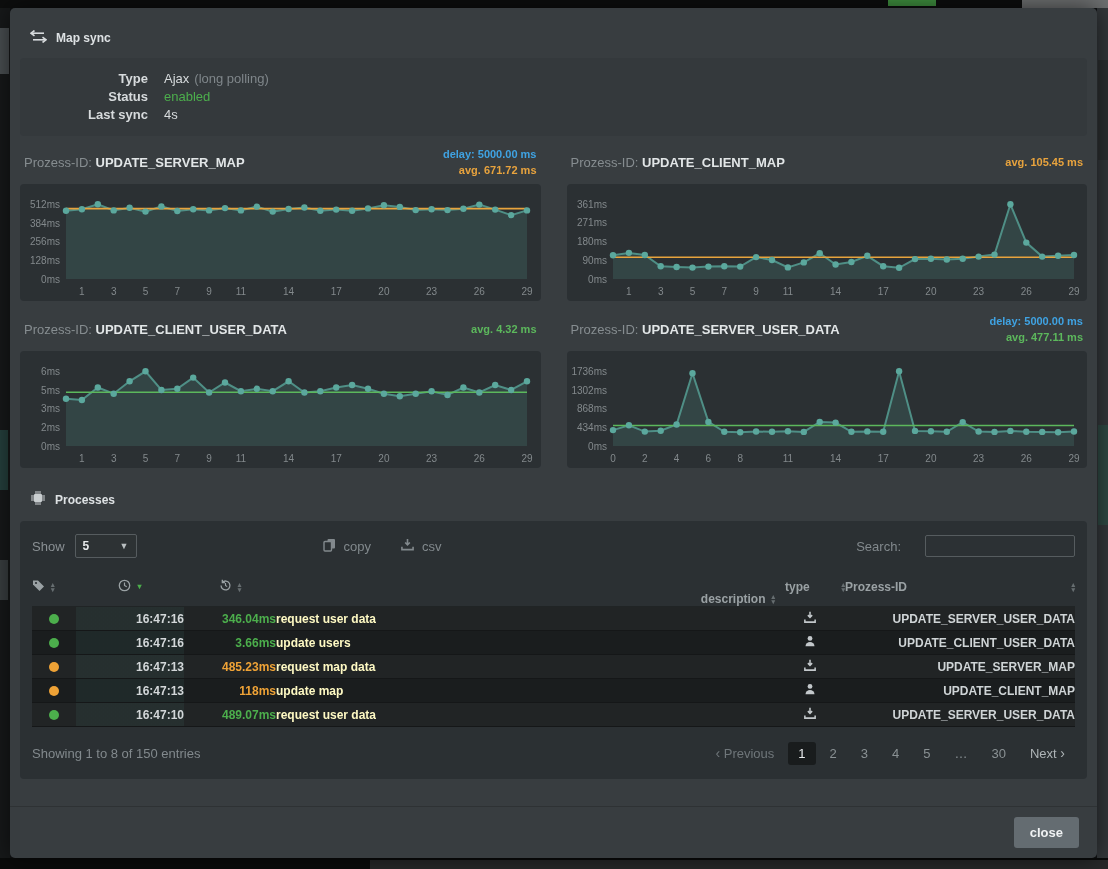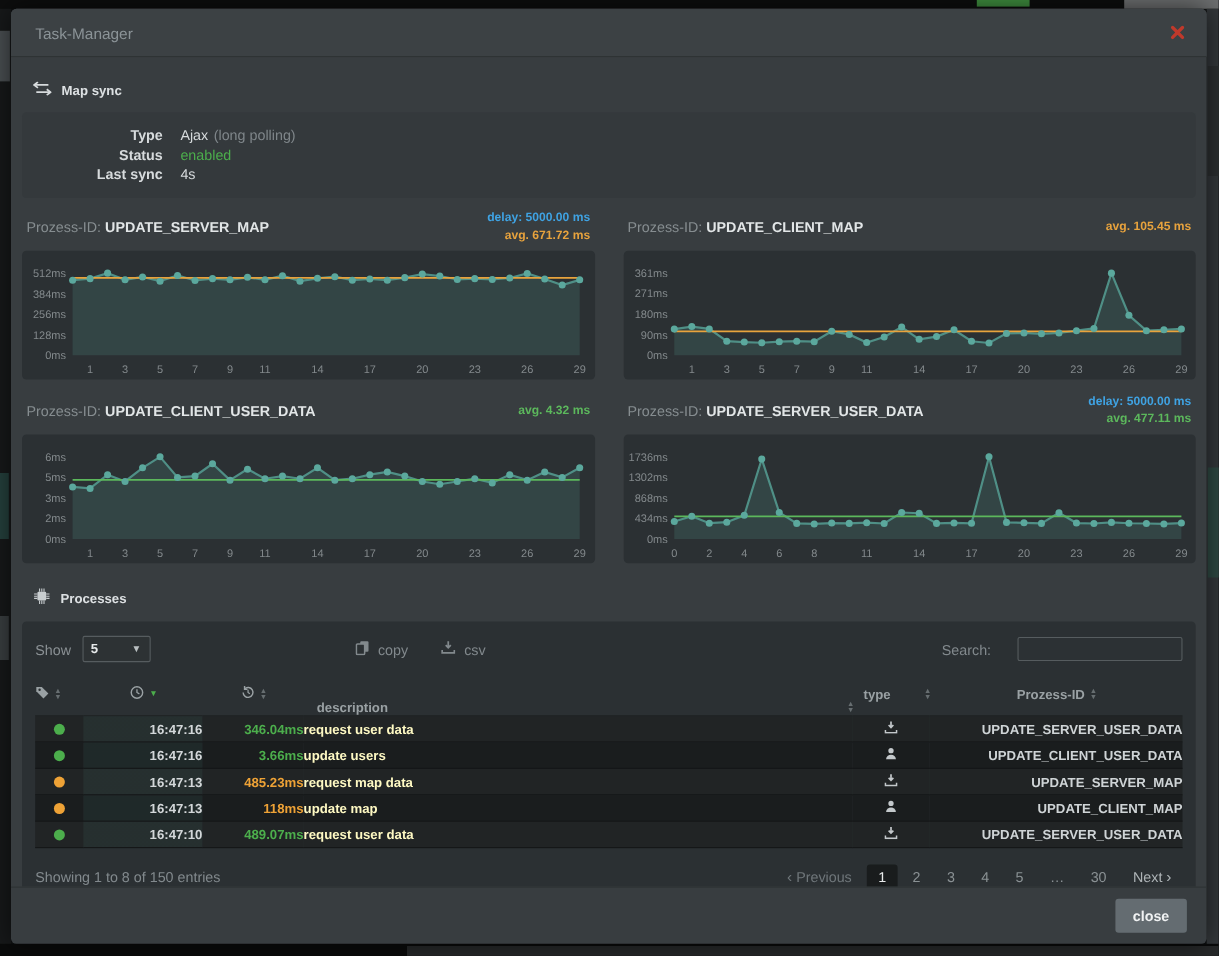--- a/index.html
+++ b/index.html
@@ -108,28 +108,20 @@
   <div class="bg-left-b2"></div>
   <div class="bg-left-b3"></div>
   <div class="bg-rightstrip"></div>
   <div class="bg-right-b1"></div>
   <div class="bg-right-b2"></div>
   <div class="bg-bottomstrip"></div>
   <div class="bg-bottom-gray"></div>
 
   <div class="modal">
 
-    <div class="modal-header">
-      <span class="modal-title">Task-Manager</span>
-      <span class="close-x">
-        <svg width="13" height="13" viewBox="0 0 13 13">
-            <path d="M2 2 L11 11 M11 2 L2 11" stroke="#c0392b" stroke-width="3" stroke-linecap="round"></path>
-          </svg>
-      </span>
-    </div>
 
     <div class="modal-body">
 
       <div class="section-heading">
         <span>
           <svg width="17" height="13" viewBox="0 0 17 13">
             <path d="M4.5 0.5 L1 3.2 L4.5 5.9" fill="none" stroke="#d7dbdd" stroke-width="1.6"></path>
             <line x1="1.4" y1="3.2" x2="14" y2="3.2" stroke="#d7dbdd" stroke-width="1.6"></line>
             <path d="M12.5 7.1 L16 9.8 L12.5 12.5" fill="none" stroke="#d7dbdd" stroke-width="1.6"></path>
             <line x1="3" y1="9.8" x2="15.6" y2="9.8" stroke="#d7dbdd" stroke-width="1.6"></line>
@@ -502,39 +494,39 @@
                       <path d="M7 4.4 L7 7 L8.8 8.2" fill="none" stroke="#9aa1a4" stroke-width="1.2"></path>
                     </svg>
                   </span>
                   <span class="sort">
                       <span>▴</span>
                       <span>▾</span>
                     </span>
                 </span>
               </th>
               <th>
-                <span class="th-inner" style="justify-content:space-between; padding-left:12px;margin-top:25px;">
+                <span class="th-inner" style="justify-content:flex-end; padding-left:12px;margin-top:25px;">
                   <span>description</span>
                   <span class="sort">
                       <span>▴</span>
                       <span>▾</span>
                     </span>
                 </span>
               </th>
               <th class="col-type">
                 <span class="th-inner" style="justify-content:space-between; padding-left:10px;">
                   <span>type</span>
                   <span class="sort">
                       <span>▴</span>
                       <span>▾</span>
                     </span>
                 </span>
               </th>
               <th class="col-pid">
-                <span class="th-inner" style="justify-content:center;">
+                <span class="th-inner" style="justify-content:space-between;">
                   <span>Prozess-ID</span>
                   <span class="sort">
                       <span>▴</span>
                       <span>▾</span>
                     </span>
                 </span>
               </th>
             </tr>
           </thead>
           <tbody id="proc-rows">

